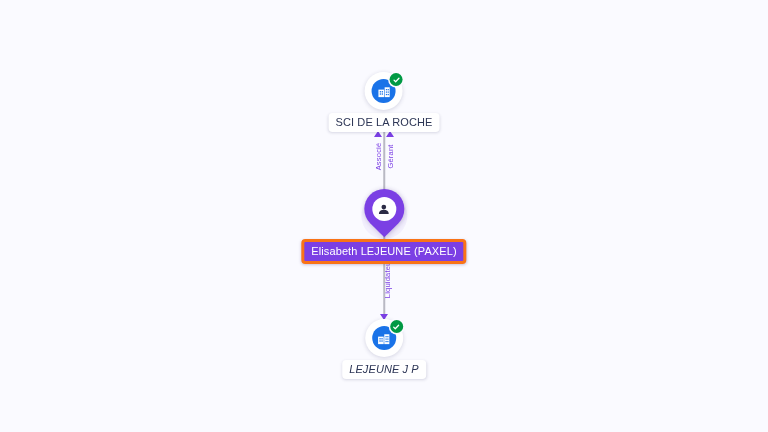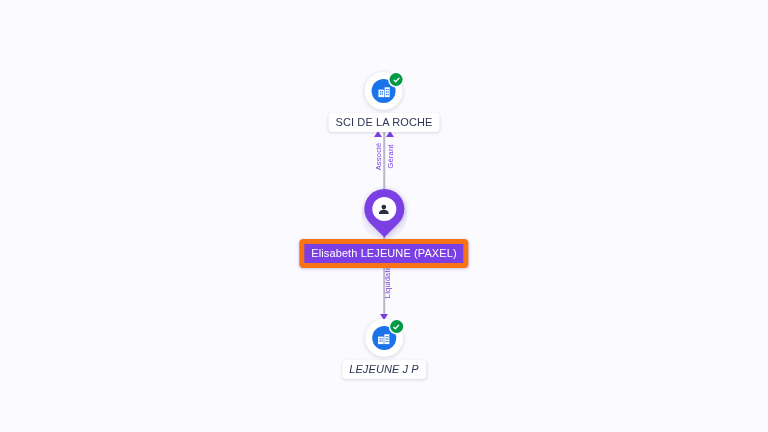--- a/index.html
+++ b/index.html
@@ -184,21 +184,21 @@
     letter-spacing: 0.1px;
   }
   .node-label.company {
     background: #ffffff;
     color: #2c3555;
     box-shadow: 0 1px 3px rgba(40, 40, 90, 0.16);
   }
   .node-label.person {
     background: #7b3fe4;
     color: #ffffff;
-    border: 5px solid #f97316;
+    border: 3px solid #f97316;
     box-shadow: 0 1px 3px rgba(60, 30, 120, 0.25);
   }
   #node-middle .node-label { margin-top: 2px; }
 </style>
 </head>
 <body>
 
 <div id="graph-canvas">
 
   <div class="edge-line" id="edge-top-line"></div>

